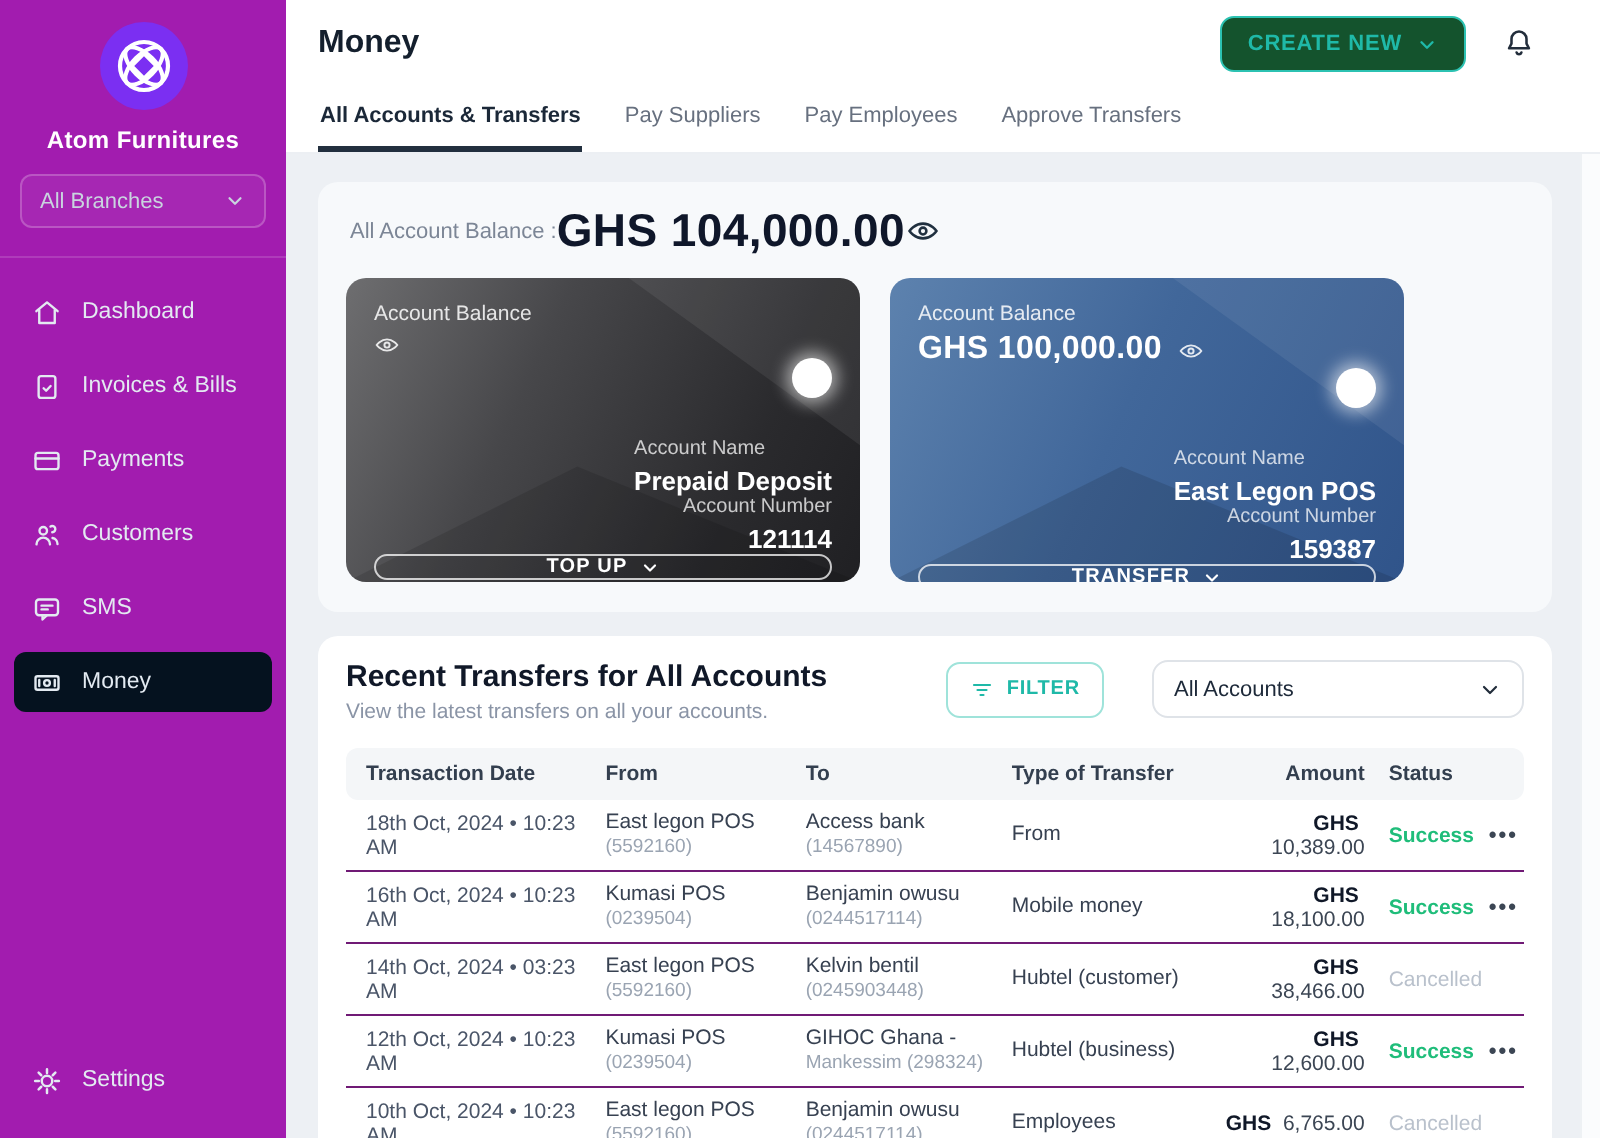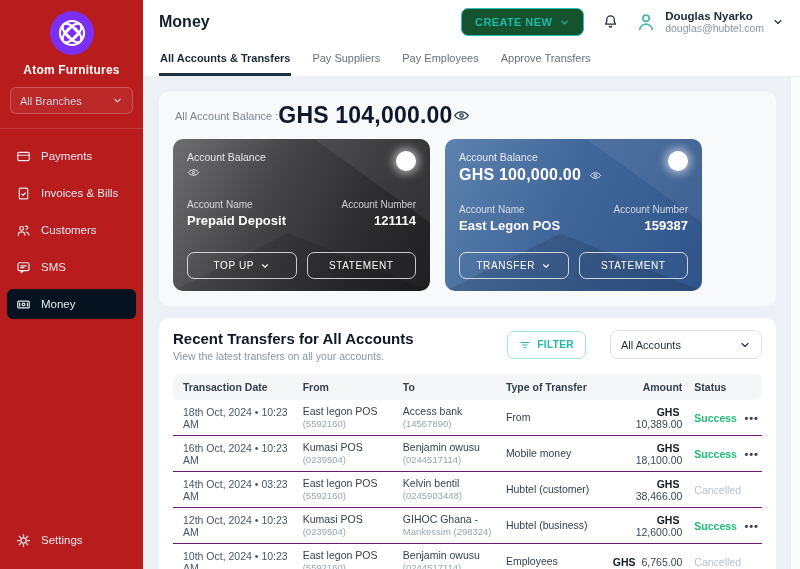--- a/index.html
+++ b/index.html
@@ -1,21 +1,21 @@
 <!DOCTYPE html>
 <html><head>
 <meta charset="utf-8">
 <style>
   * { margin:0; padding:0; box-sizing:border-box; }
   html,body { width:800px; height:569px; overflow:hidden; }
   body { font-family:"Liberation Sans","DejaVu Sans",sans-serif; background:#edf0f4; display:flex; color:#1d2939; }
   svg { display:block; }
 
   
-  .sidebar { width:143px; min-width:143px; background:#b91c1c; color:#dfe7ee; display:flex; flex-direction:column; padding-top:10px; }
+  .sidebar { width:143px; min-width:143px; background:#a21caf; color:#dfe7ee; display:flex; flex-direction:column; padding-top:10px; }
   .logo-wrap { display:flex; justify-content:center; }
   .brand { text-align:center; font-size:12px; font-weight:bold; color:#fff; margin-top:7px; letter-spacing:.2px; }
   .branch-select { margin:10px 10px 0; height:27px; border:1px solid rgba(255,255,255,.22); background:rgba(255,255,255,.05); border-radius:6px; display:flex; align-items:center; padding:0 9px; font-size:11px; color:#c9d4df; cursor:pointer; }
   .branch-select span { flex:1; }
   .side-divider { border-top:1px solid rgba(255,255,255,.14); margin-top:14px; }
   .nav { padding:12px 7px 0; display:flex; flex-direction:column; gap:7px; }
   .nav-item { display:flex; align-items:center; gap:10px; height:30px; padding:0 9px; border-radius:6px; font-size:11.5px; color:#e3eaf1; cursor:pointer; }
   .nav-item svg { width:15px; height:15px; }
   .nav-item.active { background:#05121f; }
   .side-bottom { margin-top:auto; padding:0 7px 14px; }
@@ -43,42 +43,42 @@
   .balance-row { display:flex; align-items:center; padding-left:2px; }
   .balance-label { font-size:11px; color:#7c8696; }
   .balance-amount { font-size:23px; font-weight:800; color:#0f172a; letter-spacing:.2px; }
   .eye { color:#20303f; cursor:pointer; }
   .cards { display:flex; gap:15px; margin-top:10px; }
   .card { width:257px; height:152px; border-radius:10px; padding:12px 14px; color:#fff; position:relative; overflow:hidden; display:flex; flex-direction:column; }
   .card.dark { background:linear-gradient(115deg,#6e6e70 0%,#47474a 35%,#2a2a2d 75%,#202023 100%); }
   .card.blue { background:linear-gradient(115deg,#5d82ae 0%,#41679a 45%,#30548a 100%); }
   .card::before { content:""; position:absolute; inset:0; background:rgba(255,255,255,.07); clip-path:polygon(55% 0,100% 0,100% 55%); }
   .card::after { content:""; position:absolute; inset:0; background:rgba(0,0,0,.12); clip-path:polygon(0 100%,45% 62%,100% 100%); }
-  .card > * { position:relative; z-index:1; }
+  .card > * { position:relative; z-index:1;flex-direction:column; }
   .card-top { display:flex; align-items:flex-start; }
   .card-bal-label { font-size:10.5px; color:rgba(255,255,255,.85); }
   .card-bal-row { display:flex; align-items:center; gap:8px; margin-top:3px; }
   .card-bal { font-size:16px; font-weight:bold; letter-spacing:.2px; }
   .card-eye { color:rgba(255,255,255,.85); cursor:pointer; }
   .card-toggle { margin-left:auto; width:20px; height:20px; border-radius:50%; background:#fff; box-shadow:0 0 8px 3px rgba(255,255,255,.55); cursor:pointer; }
   .card-mid { display:flex; justify-content:space-between; align-items:flex-end; margin-top:20px; }
   .card-field-label { font-size:10px; color:rgba(255,255,255,.75); }
   .card-field-value { font-size:13px; font-weight:bold; margin-top:3px; }
   .card-mid .right { text-align:right; }
   .card-actions { display:flex; gap:10px; margin-top:auto; }
-  .card-btn { flex:1; height:27px; border:1px solid rgba(255,255,255,.75); background:transparent; border-radius:7px; color:#fff; font-size:10px; font-weight:normal; letter-spacing:.6px; display:flex; align-items:center; justify-content:center; gap:6px; cursor:pointer; font-family:inherit; }
+  .card-btn { flex:1; height:27px; border:1px solid rgba(255,255,255,.75); background:transparent; border-radius:7px; color:#fff; font-size:10px; font-weight:bold; letter-spacing:.6px; display:flex; align-items:center; justify-content:center; gap:6px; cursor:pointer; font-family:inherit; }
 
   
   .transfers-panel { background:#fff; border-radius:10px; margin-top:12px; padding:12px 14px 0; }
   .transfers-head { display:flex; align-items:flex-start; }
   .transfers-title { font-size:15px; font-weight:bold; color:#101828; }
   .transfers-sub { font-size:10.5px; color:#8a94a6; margin-top:3px; }
   .head-controls { margin-left:auto; display:flex; gap:24px; align-items:center; }
   .filter-btn { display:flex; align-items:center; gap:6px; border:1.5px solid #9fe3da; color:#1fb9a8; background:#fff; border-radius:7px; height:28px; padding:0 11px; font-size:10px; font-weight:bold; letter-spacing:.4px; cursor:pointer; }
-  .account-select { width:152px; height:29px; border:1px solid #dfe3e8; border-radius:8px; display:flex; align-items:center; padding:0 10px; font-size:11px; color:#1d2939; cursor:pointer; background:#fff; }
+  .account-select { width:186px; height:29px; border:1px solid #dfe3e8; border-radius:8px; display:flex; align-items:center; padding:0 10px; font-size:11px; color:#1d2939; cursor:pointer; background:#fff; }
   .account-select span { flex:1; }
 
   table { width:100%; border-collapse:collapse; margin-top:12px; table-layout:fixed; }
   thead th { background:#f4f6f8; font-size:10.5px; font-weight:bold; color:#333f4f; text-align:left; padding:7px 6px; }
   thead th:first-child { border-radius:6px 0 0 6px; padding-left:10px; }
   thead th:last-child { border-radius:0 6px 6px 0; }
   th.amount, td.amount { text-align:right; }
   tbody td { border-bottom:1px solid #701a75; padding:5px 6px; font-size:10.5px; color:#3c4654; height:29px; vertical-align:middle; }
   tbody td:first-child { padding-left:10px; color:#4a5568; }
   .cell-main { color:#374151; line-height:1.25; }
@@ -110,31 +110,37 @@
     <span>All Branches</span>
     <svg width="11" height="11" viewBox="0 0 24 24">
         <path d="M6 9l6 6 6-6" stroke="#c9d4df" stroke-width="2.4" fill="none" stroke-linecap="round" stroke-linejoin="round"></path>
       </svg>
   </div>
   <div class="side-divider"></div>
 
   <nav class="nav" id="nav">
       <div class="nav-item">
         <svg viewBox="0 0 24 24" fill="none" stroke="#e3eaf1" stroke-width="1.9" stroke-linecap="round" stroke-linejoin="round">
+          <path d="M3.5 10.5L12 3.5l8.5 7M5.8 9.3V20h12.4V9.3"></path>
+        </svg>
+        <span>Dashboard</span>
+      </div>
+      <div class="nav-item">
+        <svg viewBox="0 0 24 24" fill="none" stroke="#e3eaf1" stroke-width="1.9" stroke-linecap="round" stroke-linejoin="round">
+          <rect x="5.3" y="3.3" width="13.4" height="17.4" rx="2"></rect>
+          <path d="M9.3 13l2 2 3.6-3.8"></path>
+        </svg>
+        <span>Invoices &amp; Bills</span>
+      </div>
+      <div class="nav-item">
+        <svg viewBox="0 0 24 24" fill="none" stroke="#e3eaf1" stroke-width="1.9" stroke-linecap="round" stroke-linejoin="round">
           <rect x="2.8" y="5.5" width="18.4" height="13" rx="2"></rect>
           <path d="M2.8 10h18.4"></path>
         </svg>
         <span>Payments</span>
-      </div>
-      <div class="nav-item">
-        <svg viewBox="0 0 24 24" fill="none" stroke="#e3eaf1" stroke-width="1.9" stroke-linecap="round" stroke-linejoin="round">
-          <rect x="5.3" y="3.3" width="13.4" height="17.4" rx="2"></rect>
-          <path d="M9.3 13l2 2 3.6-3.8"></path>
-        </svg>
-        <span>Invoices &amp; Bills</span>
       </div>
       <div class="nav-item">
         <svg viewBox="0 0 24 24" fill="none" stroke="#e3eaf1" stroke-width="1.9" stroke-linecap="round" stroke-linejoin="round">
           <circle cx="9" cy="8.6" r="3"></circle>
           <path d="M3.6 19.5a5.4 5.4 0 0 1 10.8 0M16.2 9.8a2.5 2.5 0 1 0-1.4-4.6M16.4 14.4a4.9 4.9 0 0 1 4 4.8"></path>
         </svg>
         <span>Customers</span>
       </div>
       <div class="nav-item">
         <svg viewBox="0 0 24 24" fill="none" stroke="#e3eaf1" stroke-width="1.9" stroke-linecap="round" stroke-linejoin="round">
@@ -175,33 +181,20 @@
         </svg>
     </button>
 
     <span class="bell">
       <svg width="17" height="18" viewBox="0 0 24 24" fill="none" stroke="#222d3b" stroke-width="1.8" stroke-linecap="round" stroke-linejoin="round">
         <path d="M12 3.2a5.3 5.3 0 0 0-5.3 5.3v3.2L5 15h14l-1.7-3.3V8.5A5.3 5.3 0 0 0 12 3.2z"></path>
         <path d="M10.3 18a1.8 1.8 0 0 0 3.4 0"></path>
       </svg>
     </span>
 
-    <div class="userbox">
-      <svg width="22" height="22" viewBox="0 0 24 24" fill="none" stroke="#49b8ab" stroke-width="1.9" stroke-linecap="round">
-        <circle cx="12" cy="8" r="3.4"></circle>
-        <path d="M5.2 20a6.9 6.9 0 0 1 13.6 0"></path>
-      </svg>
-      <div>
-        <div class="user-name">Douglas Nyarko</div>
-        <div class="user-email">douglas@hubtel.com</div>
-      </div>
-      <svg width="12" height="12" viewBox="0 0 24 24">
-          <path d="M6 9l6 6 6-6" stroke="#222d3b" stroke-width="2.2" fill="none" stroke-linecap="round" stroke-linejoin="round"></path>
-        </svg>
-    </div>
   </header>
 
   <div class="tabs" id="tabs">
       <div class="tab active">All Accounts &amp; Transfers</div>
       <div class="tab">Pay Suppliers</div>
       <div class="tab">Pay Employees</div>
       <div class="tab">Approve Transfers</div>
     </div>
 
   <div class="content">

